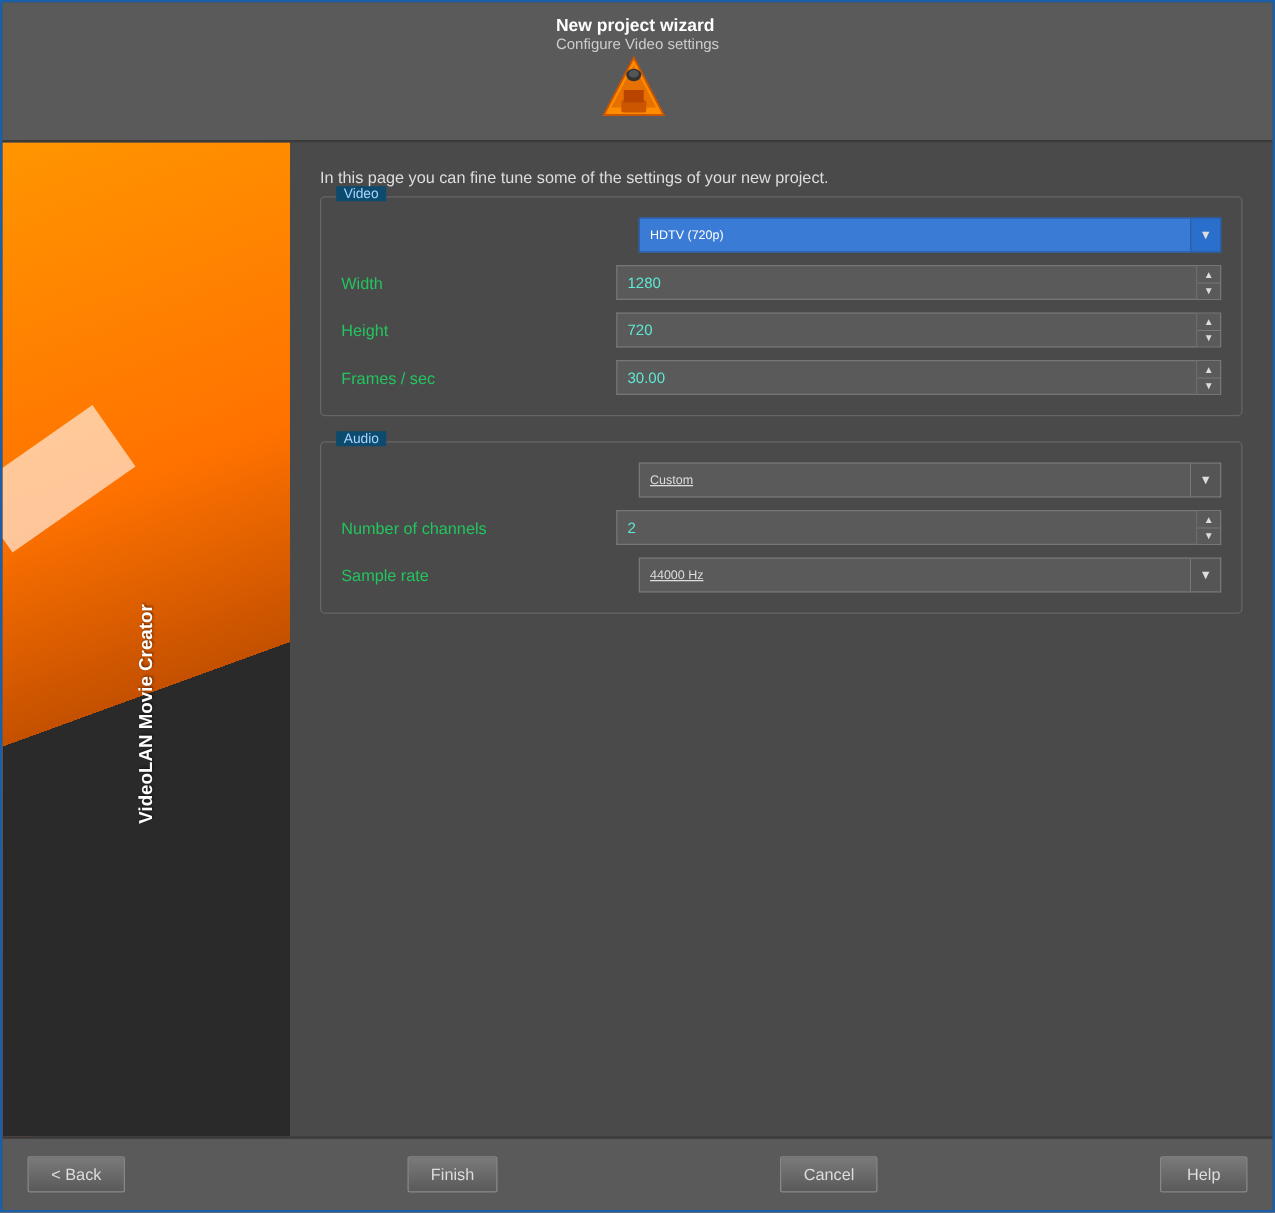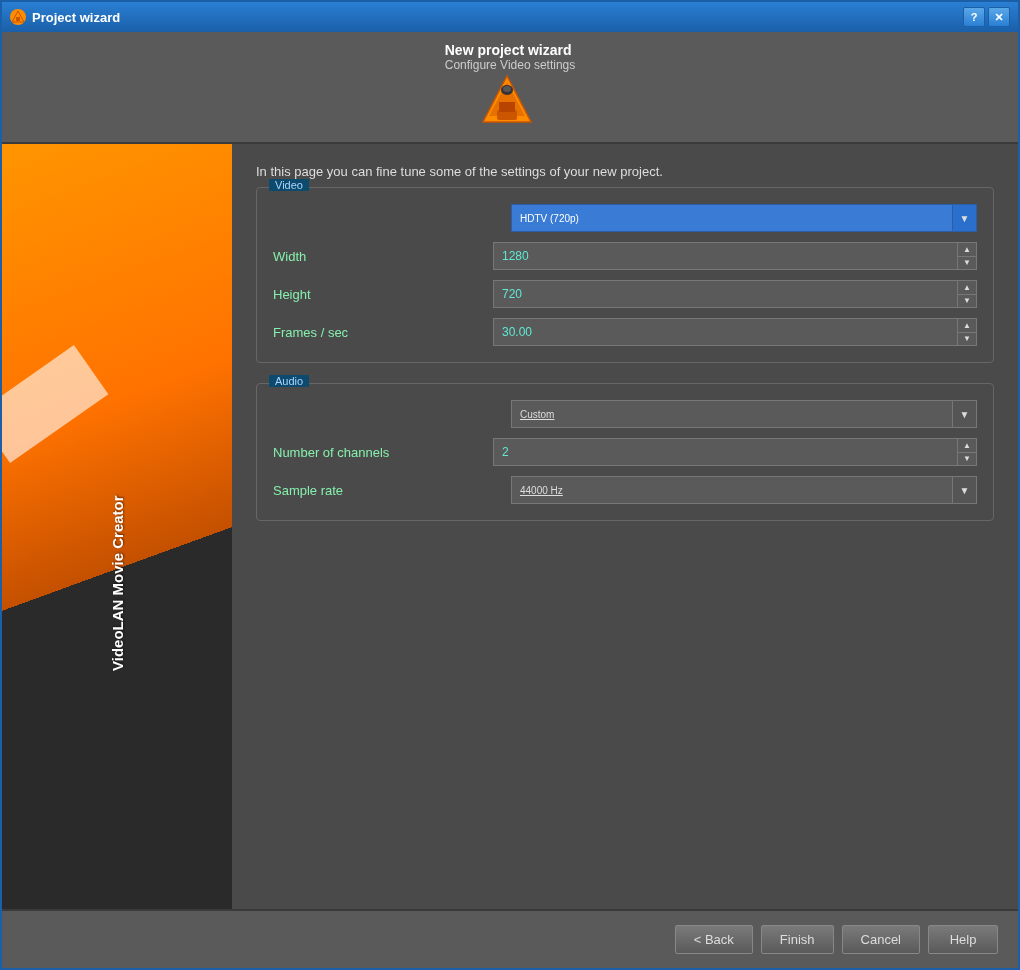--- a/index.html
+++ b/index.html
@@ -158,21 +158,21 @@
     }
     .form-row {
       display: flex;
       align-items: center;
       margin-bottom: 10px;
     }
     .form-row:last-child {
       margin-bottom: 0;
     }
     .form-label {
-      color: #86efac;
+      color: #22c55e;
       width: 220px;
       font-size: 13px;
     }
     .form-control-wrap {
       flex: 1;
       display: flex;
     }
     .dropdown-select {
       flex: 1;
       background: #3a7bd5;
@@ -240,21 +240,21 @@
       justify-content: center;
       border-bottom: 1px solid #777;
     }
     .spinbox-btn:last-child {
       border-bottom: none;
     }
     .footer {
       background: #5a5a5a;
       padding: 14px 20px;
       display: flex;
-      justify-content: flex-end;
+      justify-content: space-between;
       gap: 8px;
       border-top: 2px solid #3a3a3a;
       flex-shrink: 0;
     }
     .footer-btn {
       background: linear-gradient(to bottom, #7a7a7a, #5a5a5a);
       color: #ddd;
       border: 1px solid #888;
       padding: 6px 18px;
       font-size: 13px;
@@ -266,33 +266,20 @@
     .vlc-logo {
       width: 65px;
       height: 55px;
     }
   </style>
 </head>
 <body>
 
 <div class="window">
 
-  <div class="title-bar">
-    <div class="title-bar-icon">
-      <svg width="16" height="16" viewBox="0 0 16 16">
-        <polygon points="8,2 14,13 2,13" fill="#ff8c00" stroke="#cc5500" stroke-width="1"></polygon>
-        <rect x="6" y="8" width="4" height="4" fill="#cc5500"></rect>
-      </svg>
-    </div>
-    <span class="title-bar-text">Project wizard</span>
-    <div class="title-bar-buttons">
-      <div class="title-btn">?</div>
-      <div class="title-btn">✕</div>
-    </div>
-  </div>
 
   <div class="header-bar">
     <div class="header-text">
       <h2>New project wizard</h2>
       <p>Configure Video settings</p>
     </div>
     <div class="header-logo">
       <svg class="vlc-logo" viewBox="0 0 65 55">
         <polygon points="32,4 56,50 8,50" fill="#ff8c00" stroke="#cc5500" stroke-width="1.5"></polygon>
         <polygon points="32,10 50,44 14,44" fill="#e67000"></polygon>

